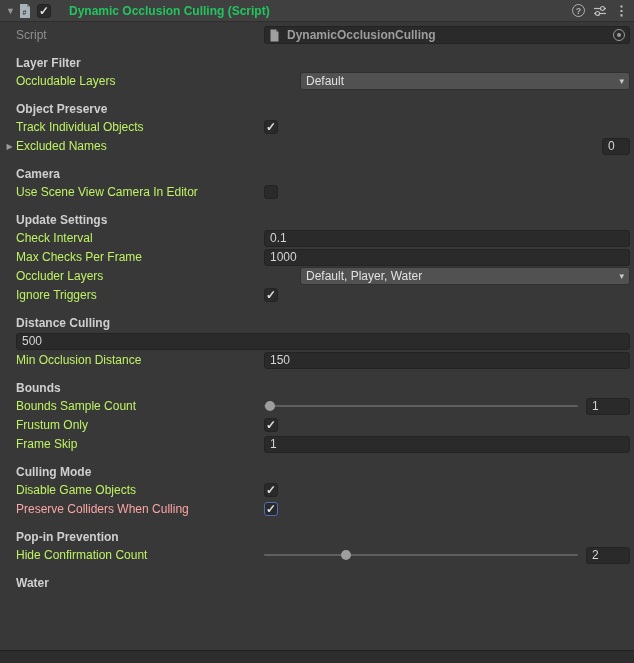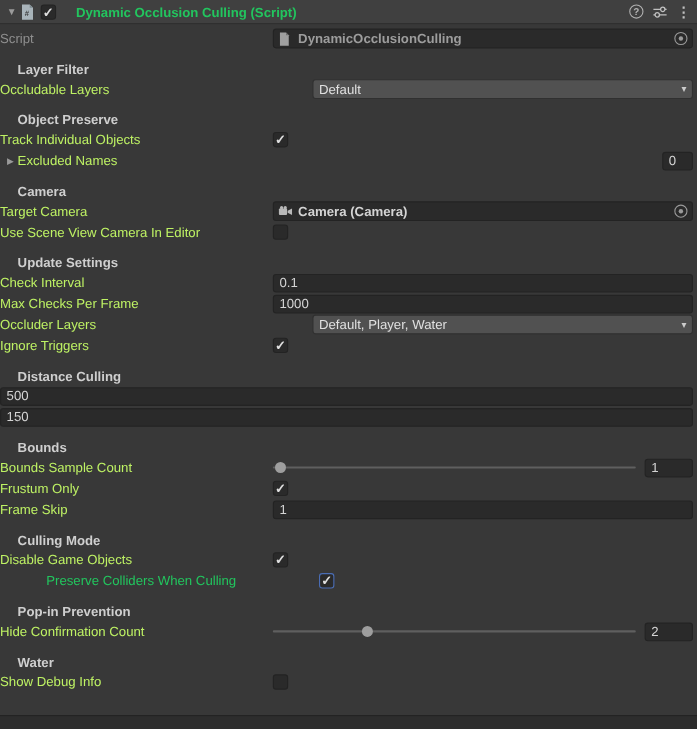--- a/index.html
+++ b/index.html
@@ -25,27 +25,27 @@
   .hdr-title { font-weight: bold; color: #22c55e; margin-left: 18px; flex: 1; white-space: nowrap; }
   .hdr-right { display: flex; align-items: center; gap: 8px; }
   .hdr-btn { color: #c0c0c0; display: inline-flex; align-items: center; justify-content: center; }
   .hdr-btn.help {
     width: 13px; height: 13px; border: 1px solid #b0b0b0; border-radius: 50%;
     font-size: 9px; font-weight: bold; color: #b0b0b0;
   }
   .hdr-btn.menu { font-size: 13px; font-weight: bold; }
   
   .content { padding-top: 4px; }
-  .row { display: flex; align-items: center; height: 18px; margin: 0 4px 1px 0; }
+  .row { display: flex; align-items: center; height: 18px; margin: 0 4px 1px 0; padding-left: 16px; }
   .row.gutter { padding-left: 3px; }
   .foldout-sm { color: #9a9a9a; font-size: 8px; width: 13px; text-align: center; }
   .label { width: 248px; flex-shrink: 0; color: #bef264; white-space: nowrap; overflow: hidden; }
   .row.gutter .label { width: 248px; }
   .label.dim { color: #8f8f8f; }
-  .label.override { color: #22c55e; margin-left: 42px; }
+  .label.override { color: #fca5a5; }
   .fieldwrap { flex: 1; display: flex; align-items: center; min-width: 0; }
   .fieldwrap.right { justify-content: flex-end; }
   .section-title {
     margin-top: 10px; height: 18px; line-height: 18px;
     padding-left: 16px; font-weight: bold; color: #cfcfcf;
   }
   
   .tfield {
     width: 100%; height: 17px;
     background: #2a2a2a; border: 1px solid #232323; border-radius: 3px;
@@ -173,37 +173,20 @@
   <div class="row gutter">
     <span class="foldout-sm">▶</span>
     <div class="label">Excluded Names</div>
     <div class="fieldwrap right">
       <input class="tfield count" value="0" style="">
     </div>
   </div>
 
   <div class="section-title">Camera</div>
   <div class="row">
-    <div class="label">Target Camera</div>
-    <div class="fieldwrap">
-      <div class="objfield">
-        <span class="obj-icon">
-          <svg width="13" height="11" viewBox="0 0 13 11">
-            <rect x="0.5" y="2.5" width="7.5" height="6" rx="1" fill="#b8b8b8"></rect>
-            <path d="M8.5 4.5 L12.5 2.5 v6 L8.5 6.5 z" fill="#b8b8b8"></path>
-            <circle cx="3" cy="1.8" r="1.5" fill="#b8b8b8"></circle>
-            <circle cx="6.3" cy="1.8" r="1.5" fill="#b8b8b8"></circle>
-          </svg>
-        </span>
-        <span class="obj-text">Camera (Camera)</span>
-        <span class="obj-picker"></span>
-      </div>
-    </div>
-  </div>
-  <div class="row">
     <div class="label">Use Scene View Camera In Editor</div>
     <div class="fieldwrap">
       <span class="checkbox"></span>
     </div>
   </div>
 
   <div class="section-title">Update Settings</div>
   <div class="row">
     <div class="label">Check Interval</div>
     <div class="fieldwrap">
@@ -234,20 +217,21 @@
     </div>
   </div>
 
   <div class="section-title">Distance Culling</div>
   <div class="row">
     <div class="fieldwrap">
       <input class="tfield" value="500" style="">
     </div>
   </div>
   <div class="row">
+    <div class="label">Min Occlusion Distance</div>
     <div class="fieldwrap">
       <input class="tfield" value="150" style="">
     </div>
   </div>
 
   <div class="section-title">Bounds</div>
   <div class="row">
     <div class="label">Bounds Sample Count</div>
     <div class="sliderwrap">
       <div class="slider">
@@ -296,22 +280,16 @@
     <div class="sliderwrap">
       <div class="slider">
         <div class="slider-track"></div>
         <div class="slider-knob" style="left:26%"></div>
       </div>
       <input class="tfield num" value="2" style="">
     </div>
   </div>
 
   <div class="section-title">Water</div>
-  <div class="row">
-    <div class="label">Show Debug Info</div>
-    <div class="fieldwrap">
-      <span class="checkbox"></span>
-    </div>
-  </div>
 
 </div>
 
 <div class="footer"></div>
 
 </body></html>

